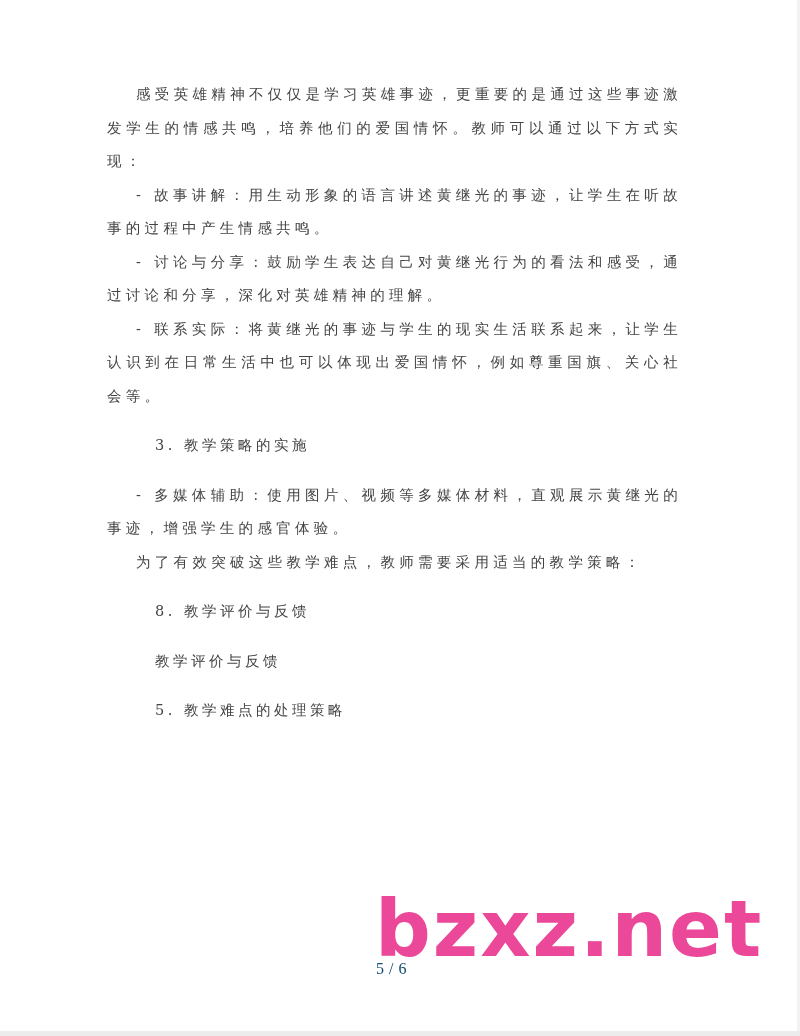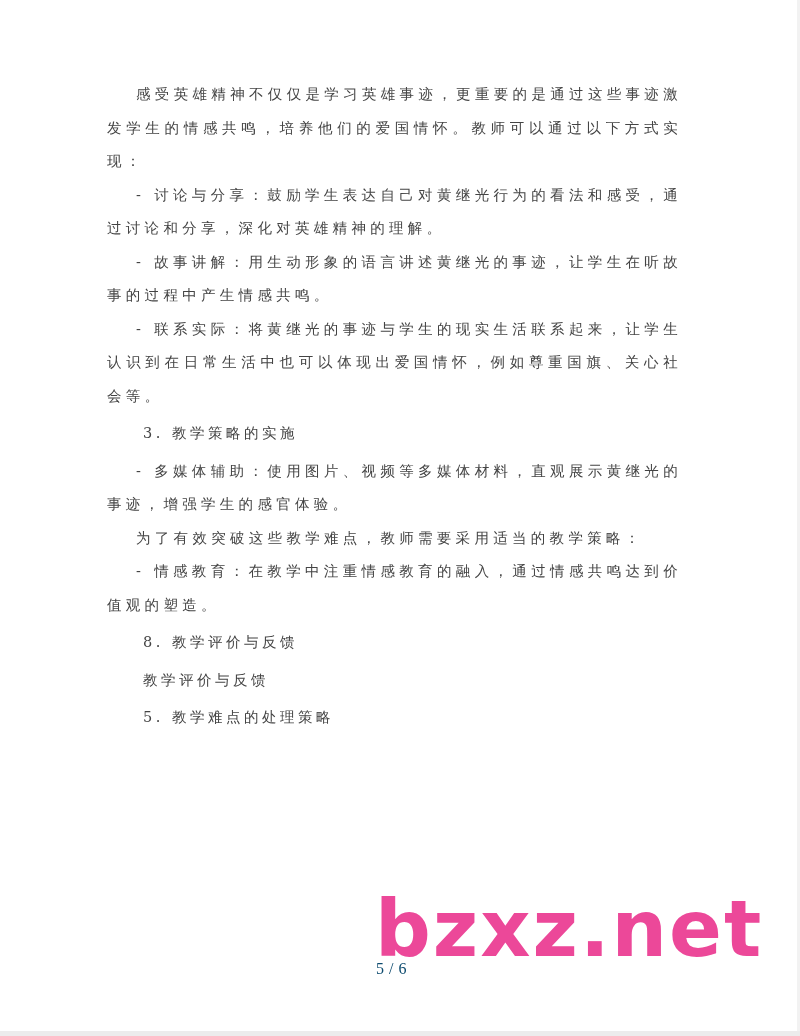--- a/index.html
+++ b/index.html
@@ -49,21 +49,21 @@
     font-size: 14.5px;
     letter-spacing: 4.3px;
     line-height: 33.5px;
   }
   .para {
     margin: 0;
     text-indent: 2em;
     text-align: justify;
   }
   .heading {
-    margin: 4px;
+    margin: 16px;
     padding-left: 32px;
     letter-spacing: 3.5px;
   }
   .heading.plain {
     padding-left: 32px;
   }
   .watermark {
     position: absolute;
     left: 375px;
     top: 890px;
@@ -84,27 +84,26 @@
     color: #0c4a6e;
     letter-spacing: 0.5px;
   }
 </style>
 </head>
 <body>
 
 <div class="page">
   <div class="content">
     <p class="para">感受英雄精神不仅仅是学习英雄事迹，更重要的是通过这些事迹激发学生的情感共鸣，培养他们的爱国情怀。教师可以通过以下方式实现：</p>
+    <p class="para">- 故事讲解：用生动形象的语言讲述黄继光的事迹，让学生在听故事的过程中产生情感共鸣。</p>
     <p class="para">- 讨论与分享：鼓励学生表达自己对黄继光行为的看法和感受，通过讨论和分享，深化对英雄精神的理解。</p>
-    <p class="para">- 故事讲解：用生动形象的语言讲述黄继光的事迹，让学生在听故事的过程中产生情感共鸣。</p>
     <p class="para">- 联系实际：将黄继光的事迹与学生的现实生活联系起来，让学生认识到在日常生活中也可以体现出爱国情怀，例如尊重国旗、关心社会等。</p>
     <p class="heading">3. 教学策略的实施</p>
     <p class="para">- 多媒体辅助：使用图片、视频等多媒体材料，直观展示黄继光的事迹，增强学生的感官体验。</p>
     <p class="para">为了有效突破这些教学难点，教师需要采用适当的教学策略：</p>
-    <p class="para">- 情感教育：在教学中注重情感教育的融入，通过情感共鸣达到价值观的塑造。</p>
     <p class="heading">8. 教学评价与反馈</p>
     <p class="heading plain">教学评价与反馈</p>
     <p class="heading">5. 教学难点的处理策略</p>
   </div>
 
   <div class="watermark">bzxz.net</div>
   <div class="page-number">5 / 6</div>
 </div>
 <div class="page-right-shade"></div>
 <div class="page-bottom-shade"></div>

